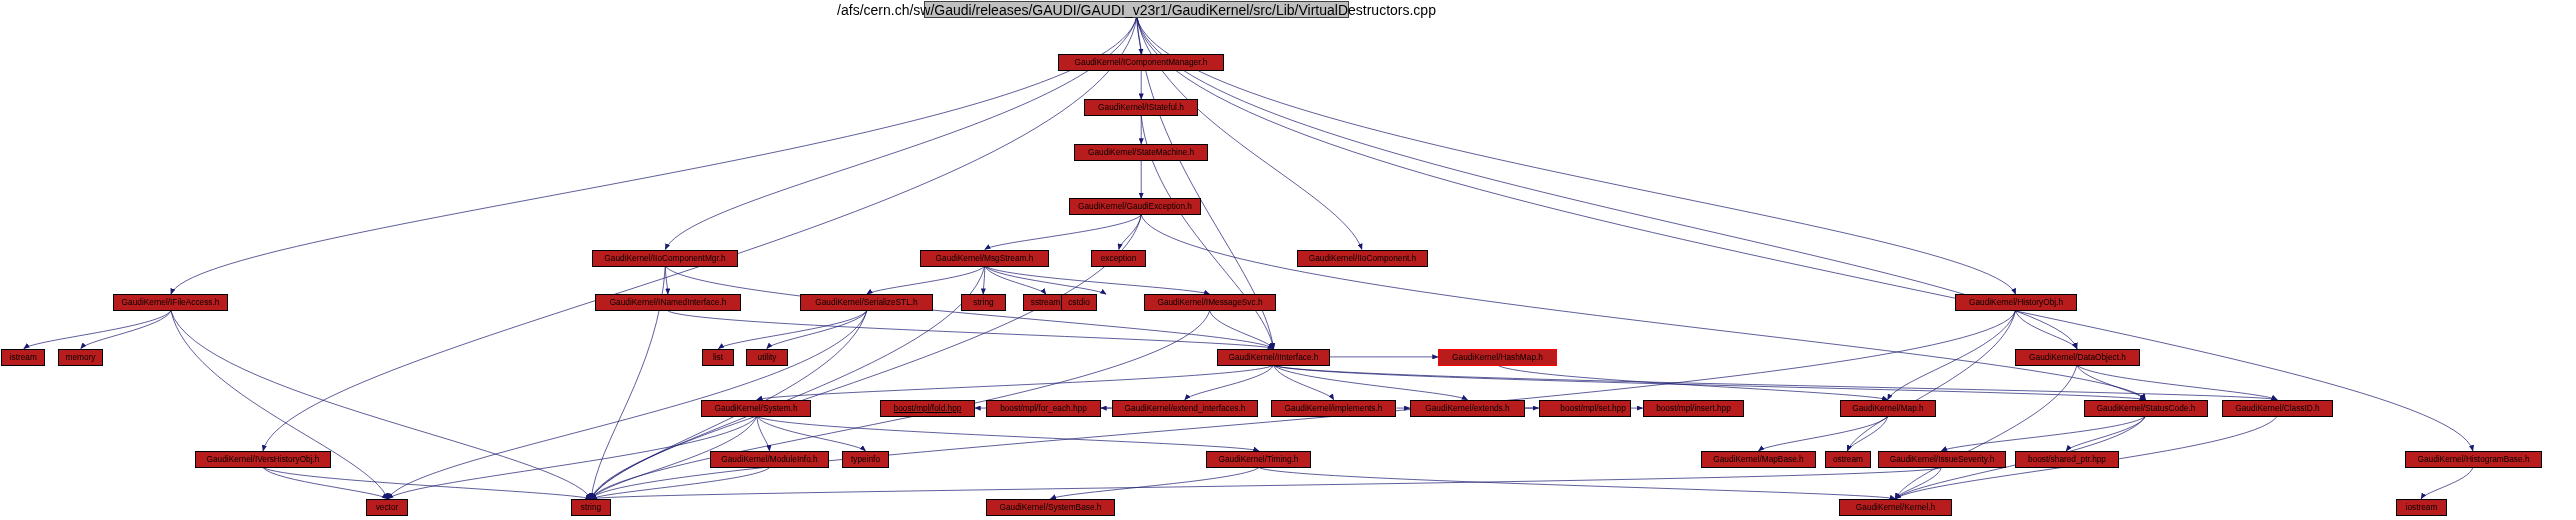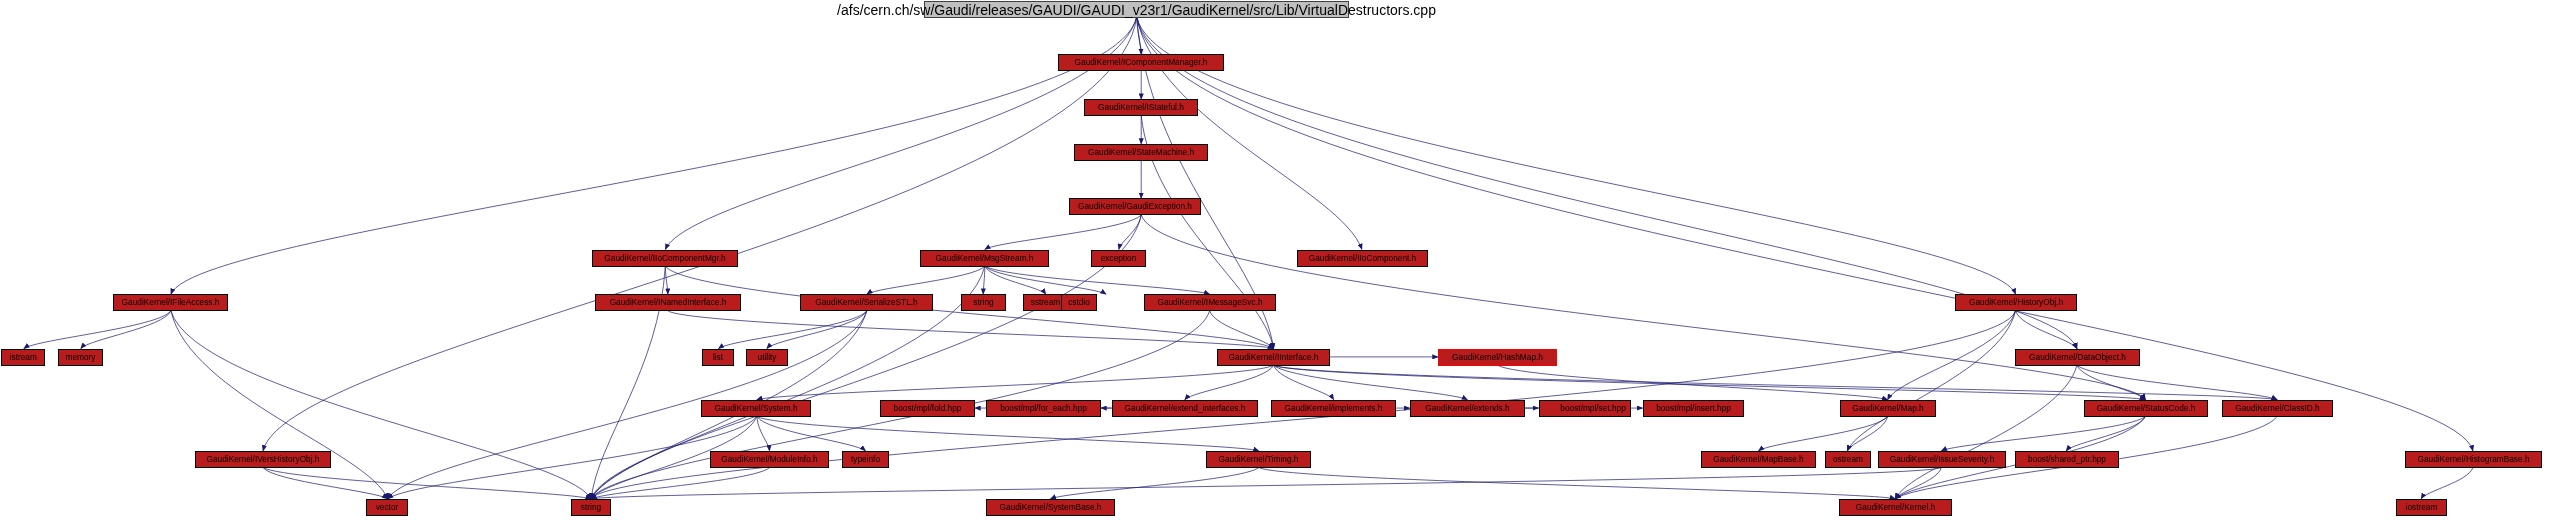--- a/index.html
+++ b/index.html
@@ -193,21 +193,21 @@
       </div>
       <div class="node warn" style="left: 1438px; top: 349px; width: 119px;">
         <span class="node-label">GaudiKernel/HashMap.h</span>
       </div>
       <div class="node" style="left: 2015px; top: 349px; width: 125px;">
         <span class="node-label">GaudiKernel/DataObject.h</span>
       </div>
       <div class="node" style="left: 701px; top: 400px; width: 110px;">
         <span class="node-label">GaudiKernel/System.h</span>
       </div>
-      <div class="node" style="left: 880px; top: 400px; width: 95px;">
+      <div class="node" style="left: 880px; top: 400px; width: 95px; text-decoration: underline;">
         <span class="node-label">boost/mpl/fold.hpp</span>
       </div>
       <div class="node" style="left: 986px; top: 400px; width: 115px;">
         <span class="node-label">boost/mpl/for_each.hpp</span>
       </div>
       <div class="node" style="left: 1112px; top: 400px; width: 146px;">
         <span class="node-label">GaudiKernel/extend_interfaces.h</span>
       </div>
       <div class="node" style="left: 1271px; top: 400px; width: 125px;">
         <span class="node-label">GaudiKernel/implements.h</span>

